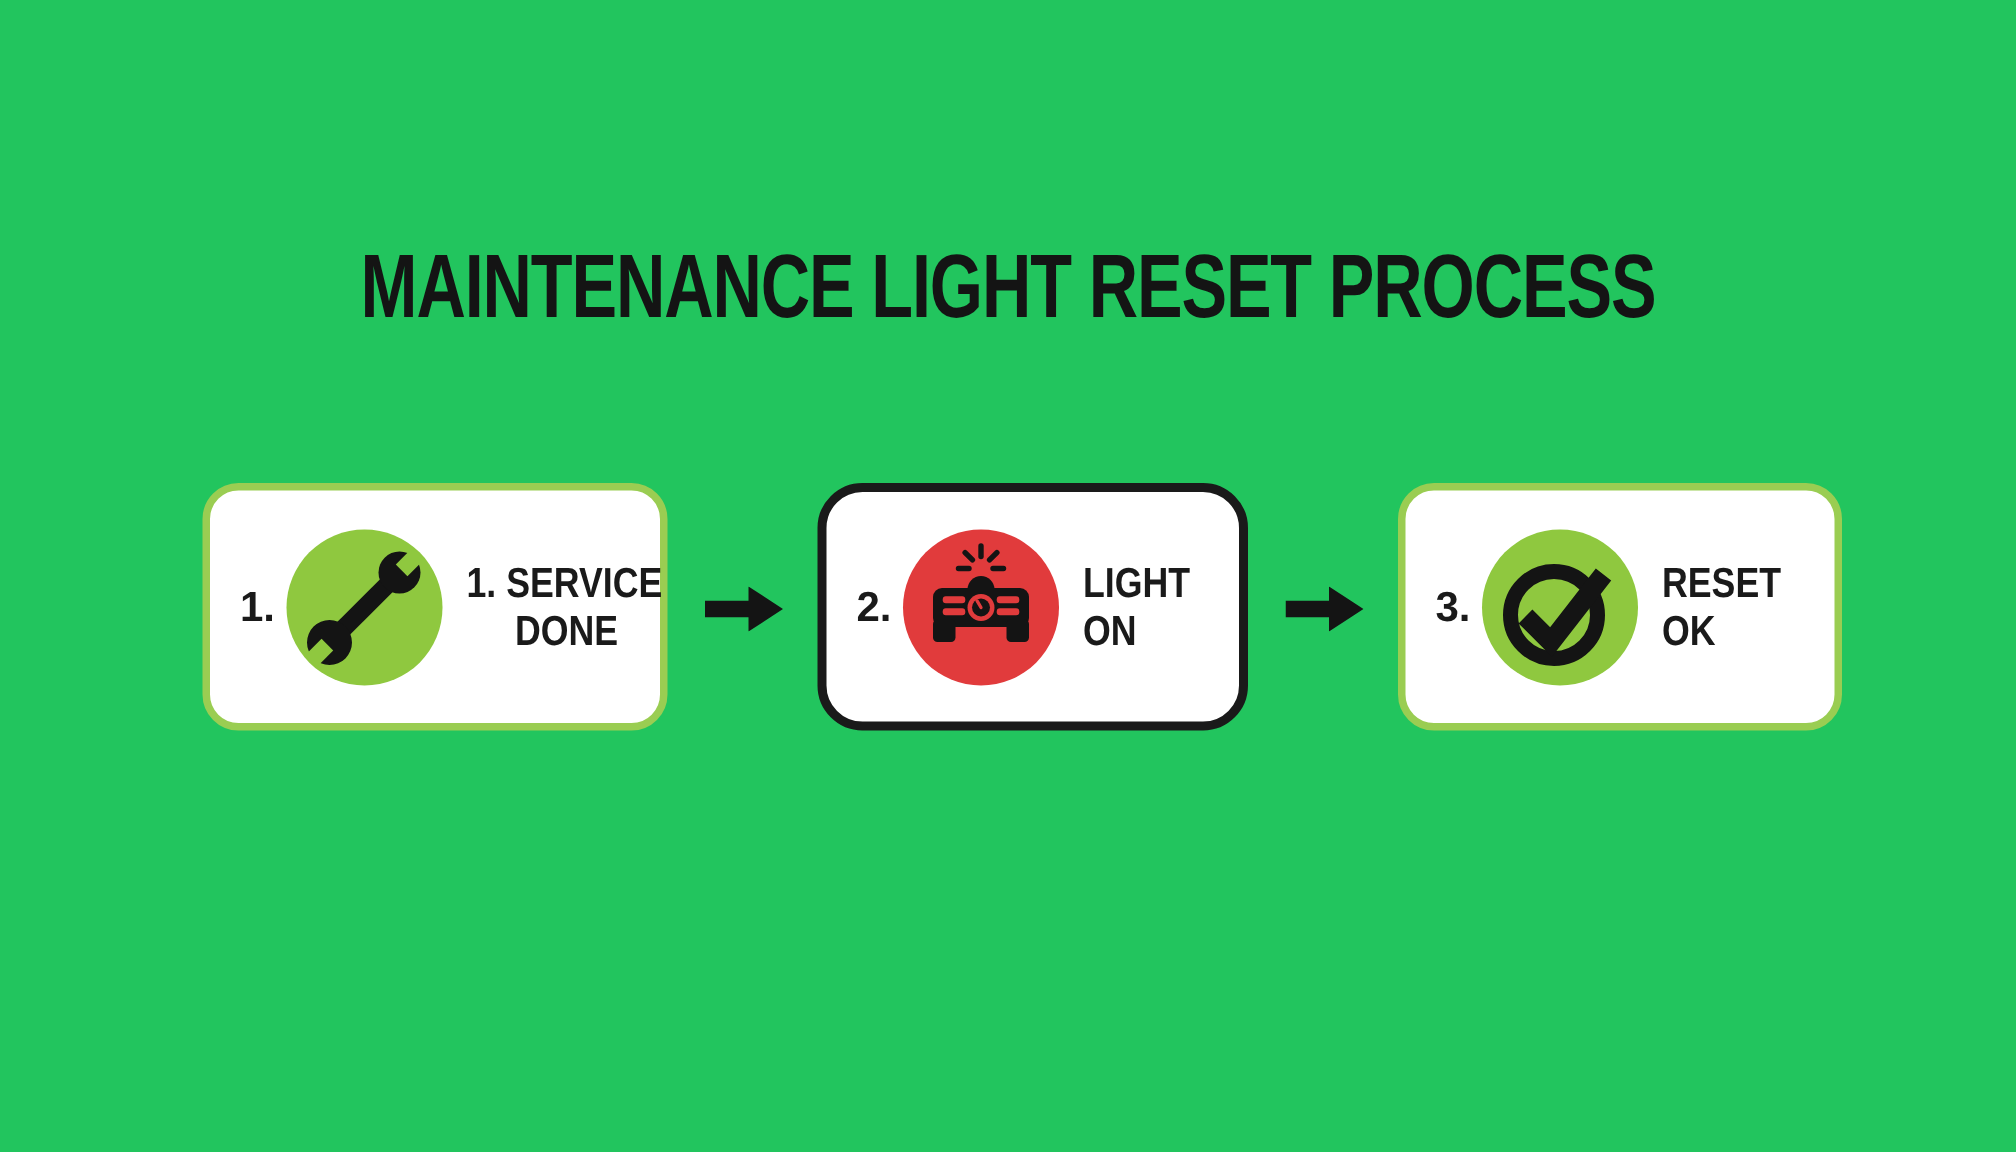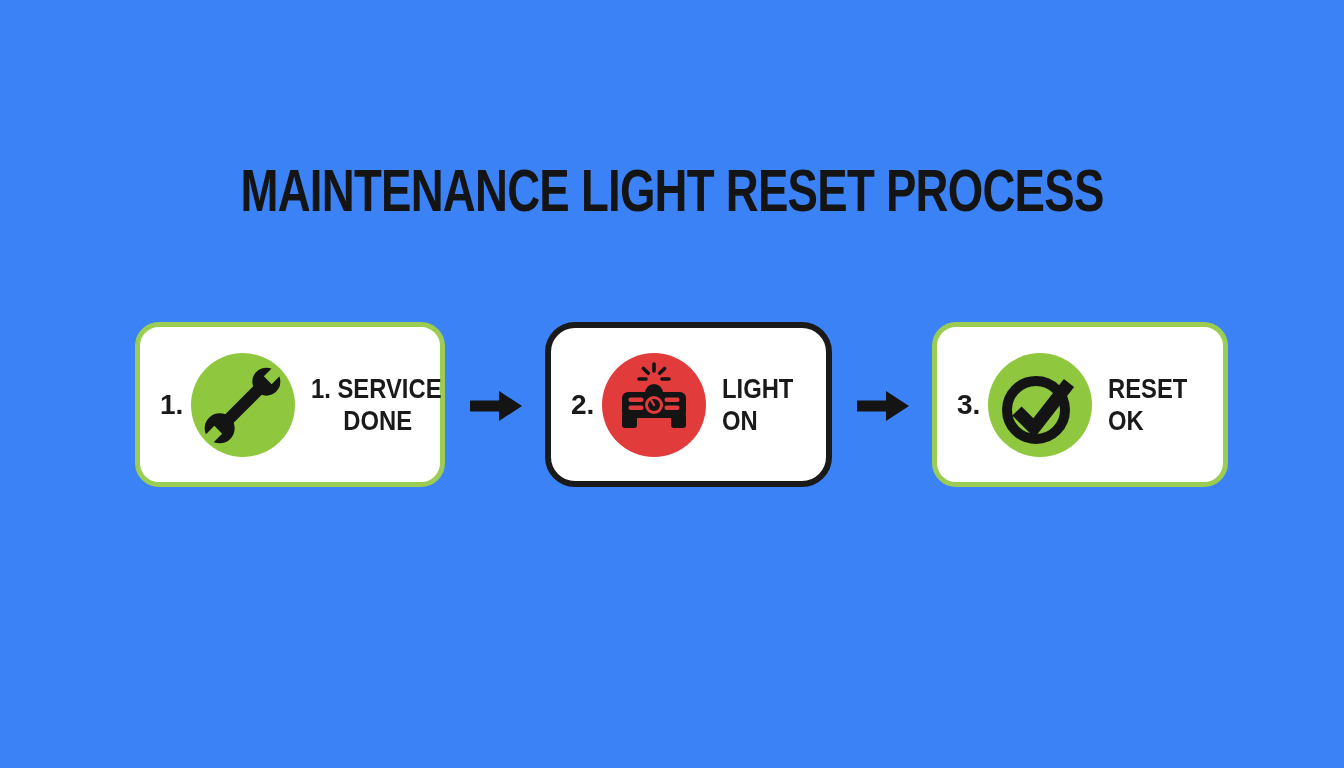--- a/index.html
+++ b/index.html
@@ -1,19 +1,19 @@
 <!DOCTYPE html>
 <html><head>
 <meta charset="utf-8">
 <style>
   html,body { margin:0; padding:0; }
   body { background:#ffffff; font-family:"Liberation Sans", sans-serif; }
   .stage {
     position:relative; width:1344px; height:768px; overflow:hidden;
-    background:#3b82f6;
+    background:#22c55e;
   }
   .title {
     position:absolute; top:156px; left:0; width:100%; margin:0;
     text-align:center; color:#141414;
     font-family:"Liberation Sans", sans-serif;
     font-weight:700; font-size:60px; letter-spacing:-1px;
     transform:scaleX(0.76);
     white-space:nowrap;
   }
   .card {

